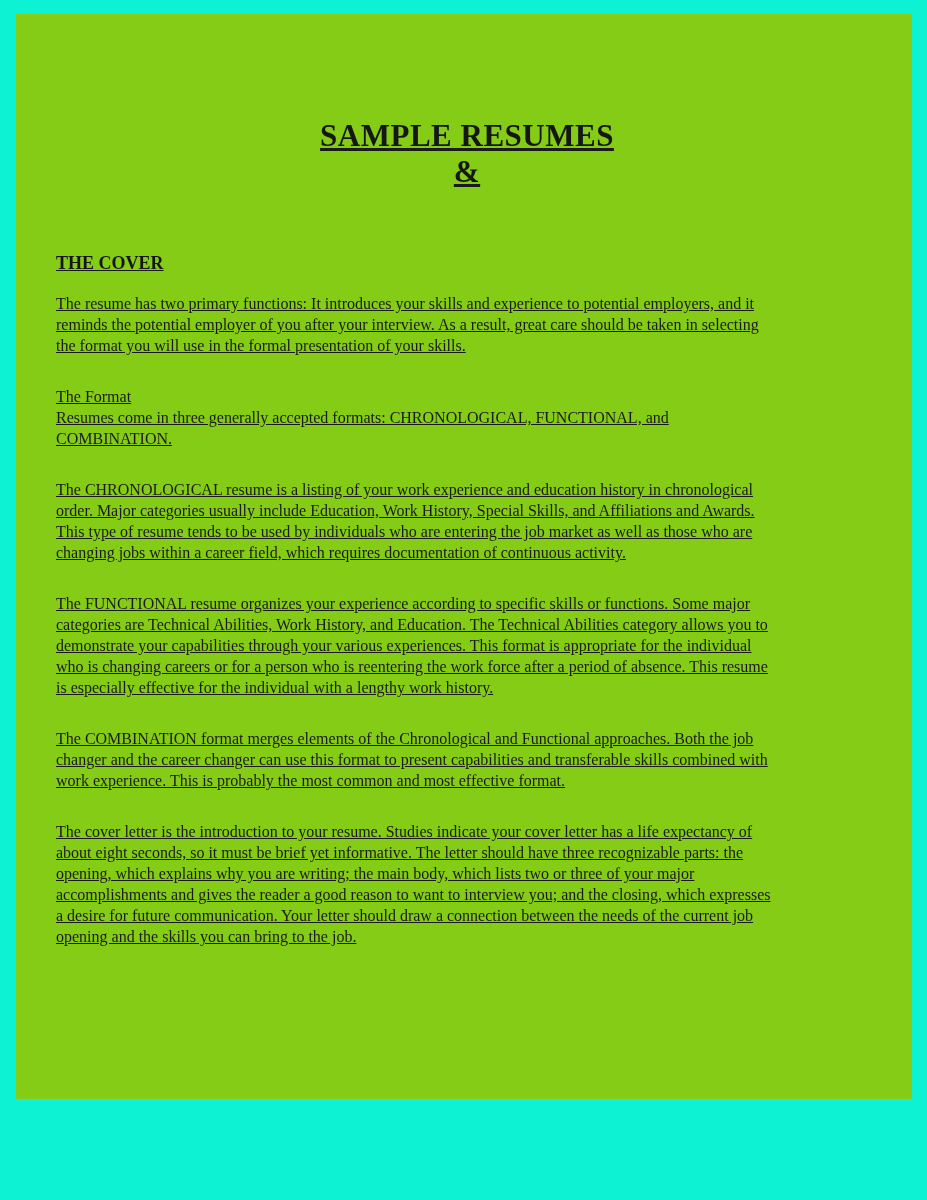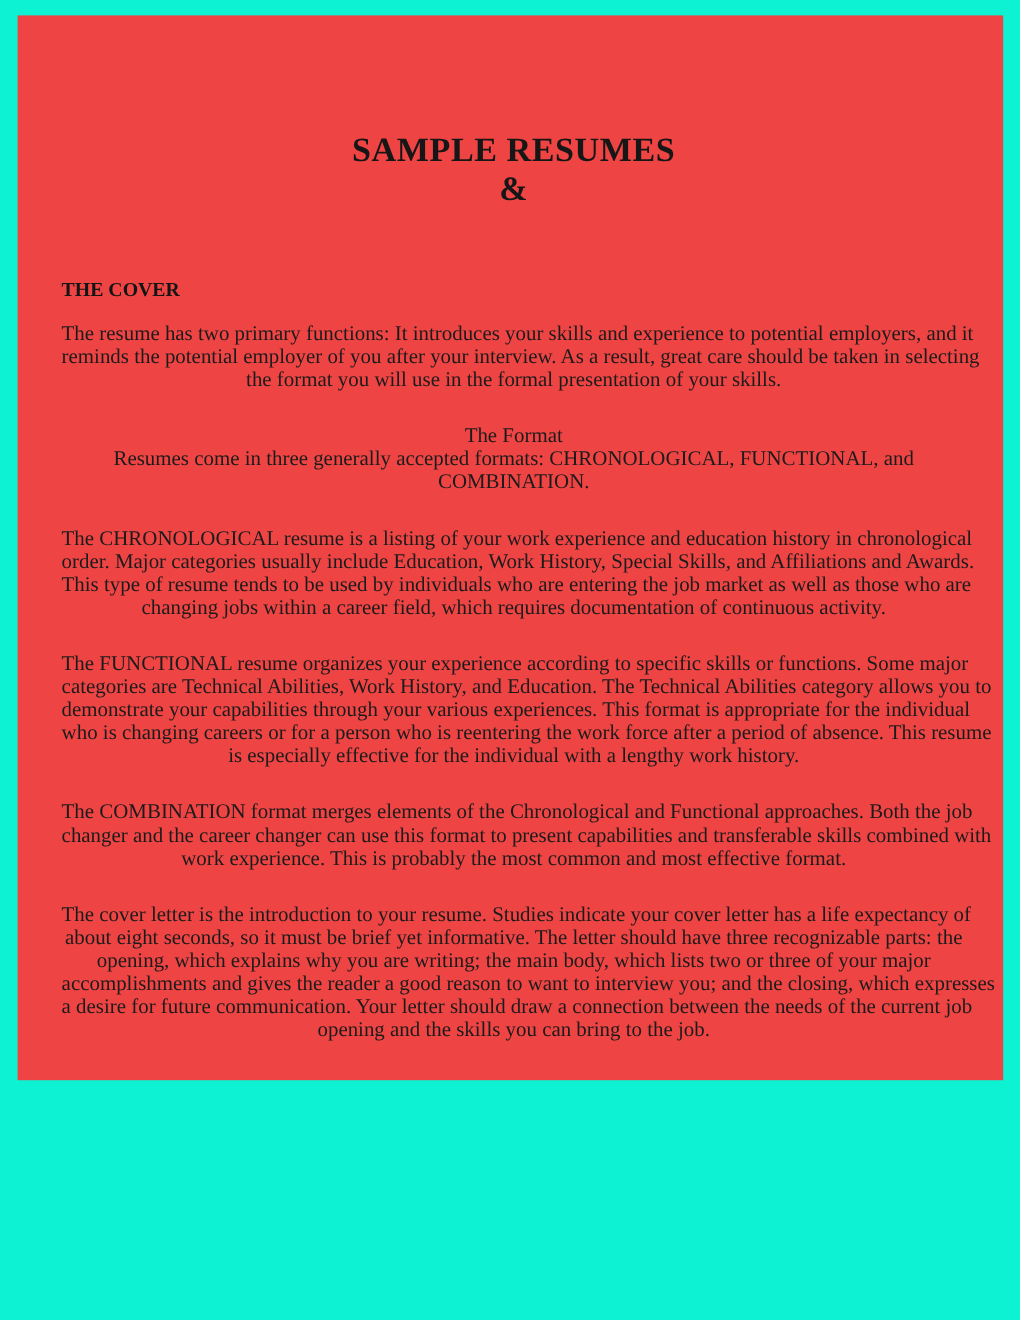--- a/index.html
+++ b/index.html
@@ -12,26 +12,27 @@
     background: #0cf2d2;
     position: relative;
     overflow: hidden;
     font-family: "Liberation Serif", "DejaVu Serif", serif;
   }
   .paper {
     position: absolute;
     left: 16px;
     top: 14px;
     width: 896px;
-    height: 968px;
-    background: #ef4444;
+    height: 1085px;
+    background: #84cc16;
     color: #1a1a1a;
     box-sizing: border-box;
     padding: 0 34px 0 40px;
     overflow: hidden;
+    text-decoration: underline;
   }
   .doc-title {
     padding-top: 104px;
     text-align: center;
     font-weight: bold;
     font-size: 31px;
     line-height: 36px;
     letter-spacing: 0.5px;
     color: #161616;
   }
@@ -39,26 +40,25 @@
     font-weight: bold;
     font-size: 18px;
     line-height: 22px;
     margin: 0 0 19px 0;
     color: #141414;
   }
   .sect-heading.first {
     margin-top: 62px;
   }
   .para {
-    font-size: 19px;
+    font-size: 16px;
     line-height: 21px;
     margin: 0 0 30px 0;
     white-space: pre;
     color: #1b1b1b;
-    text-align: center;
   }
   .para.last {
     margin-bottom: 0;
   }
 </style>
 </head>
 <body>
 
 <div class="paper">
 

